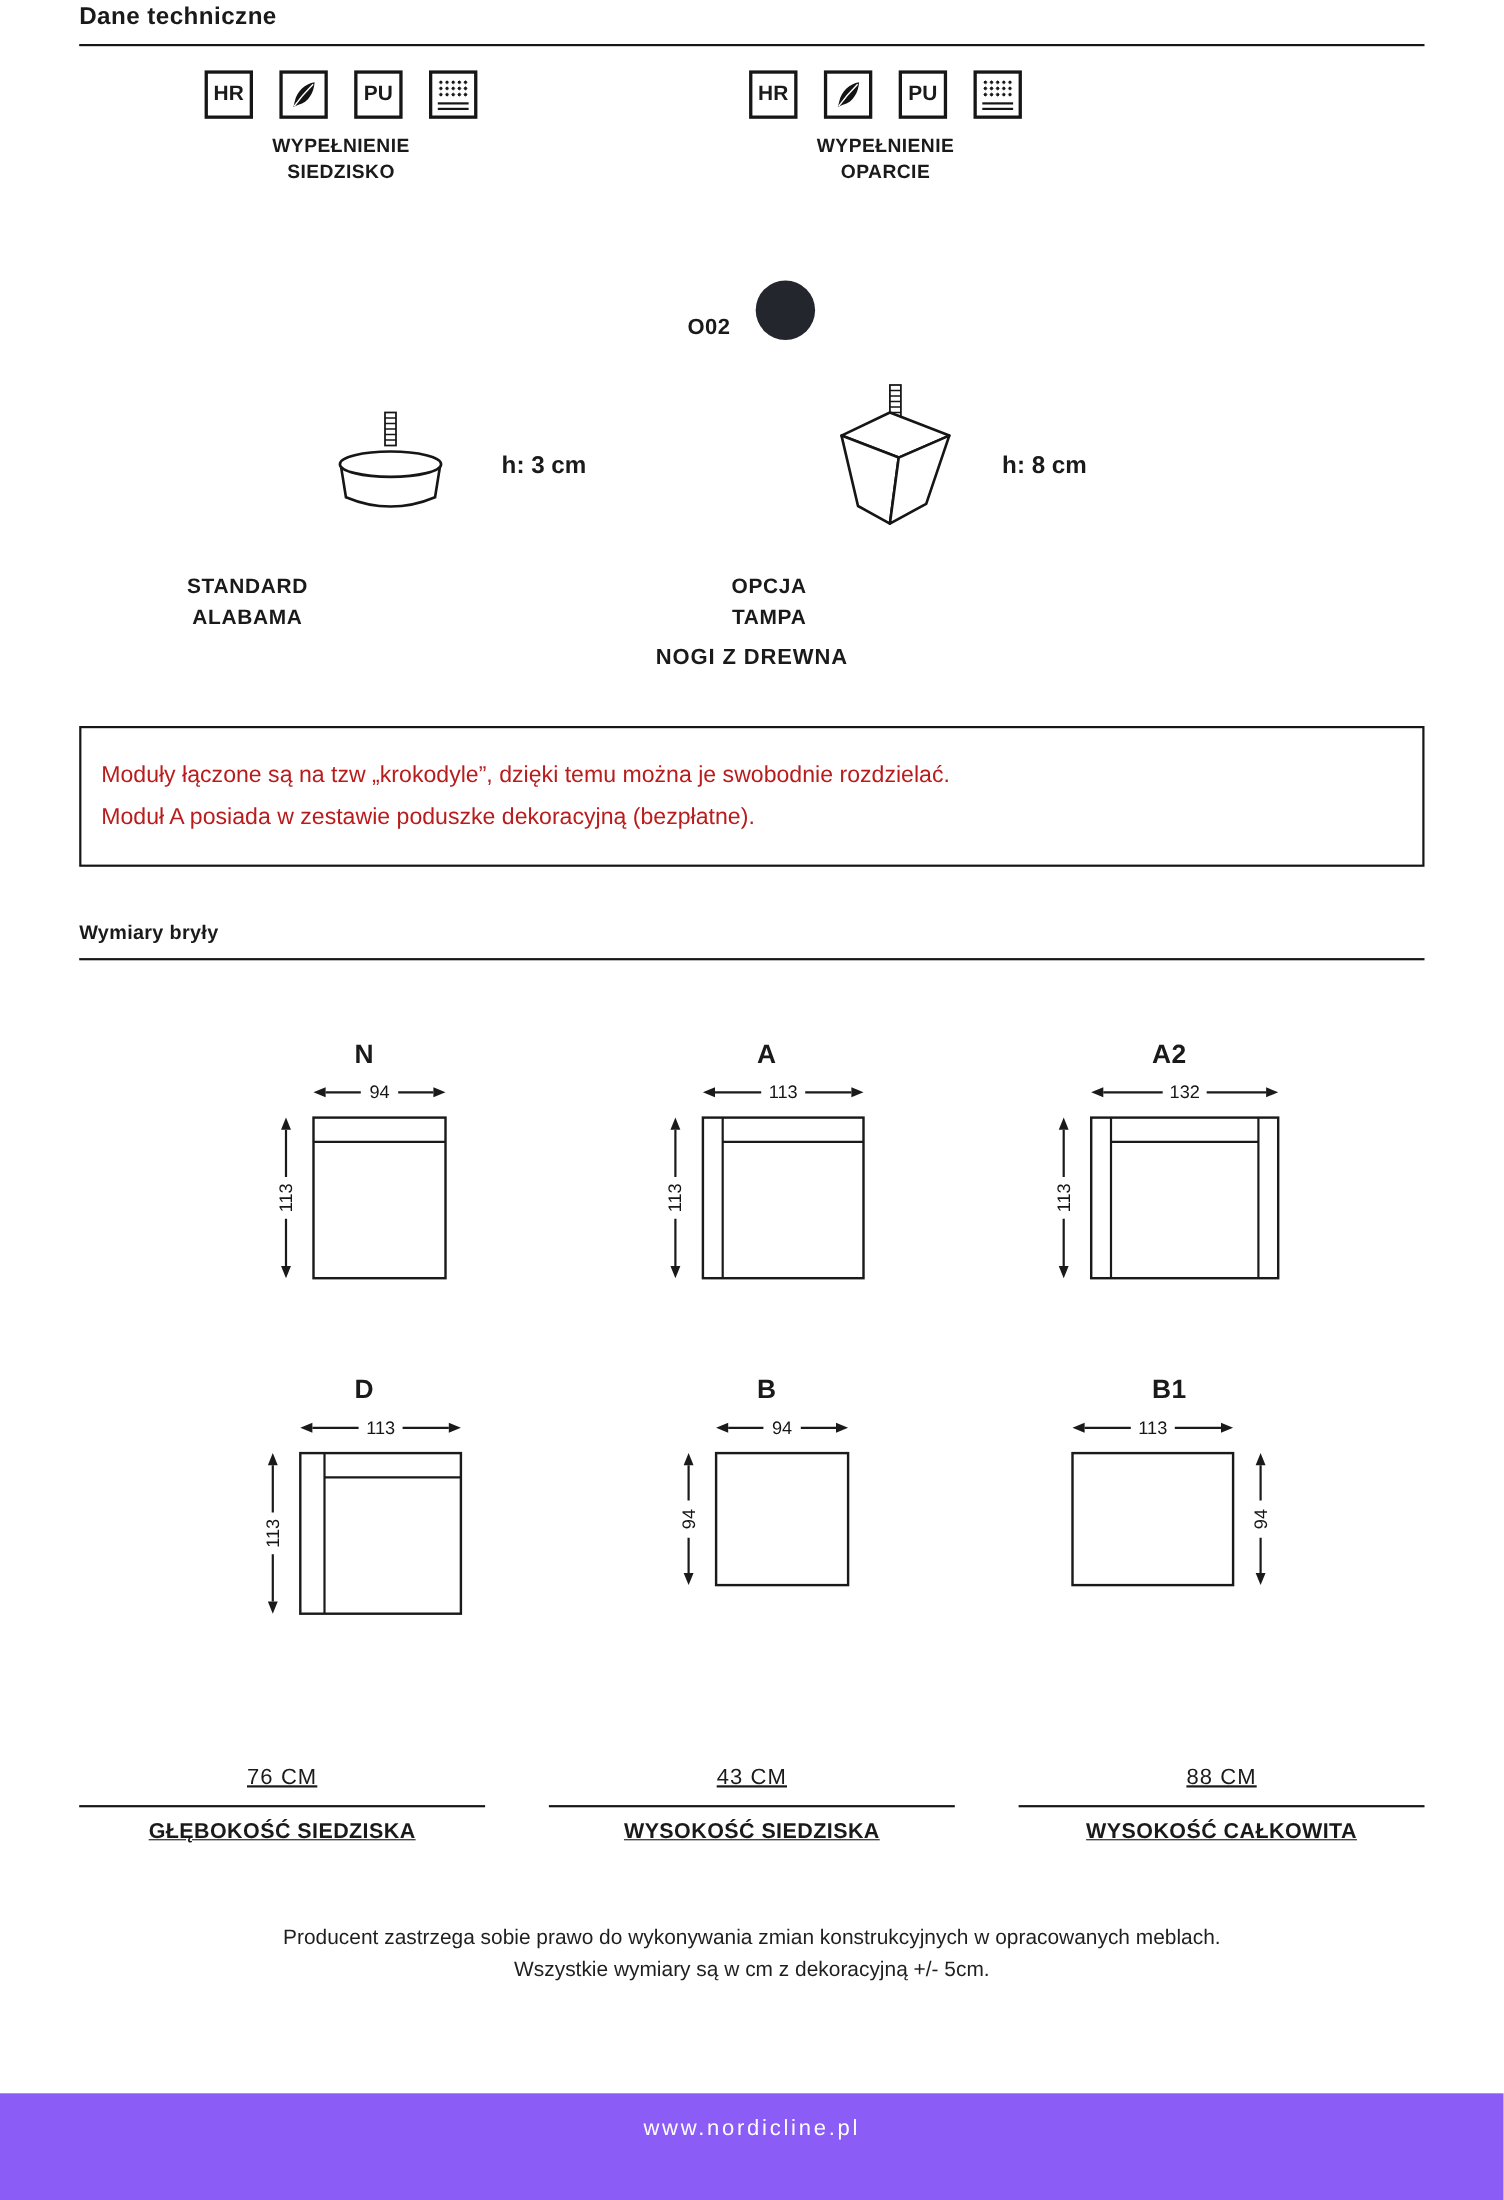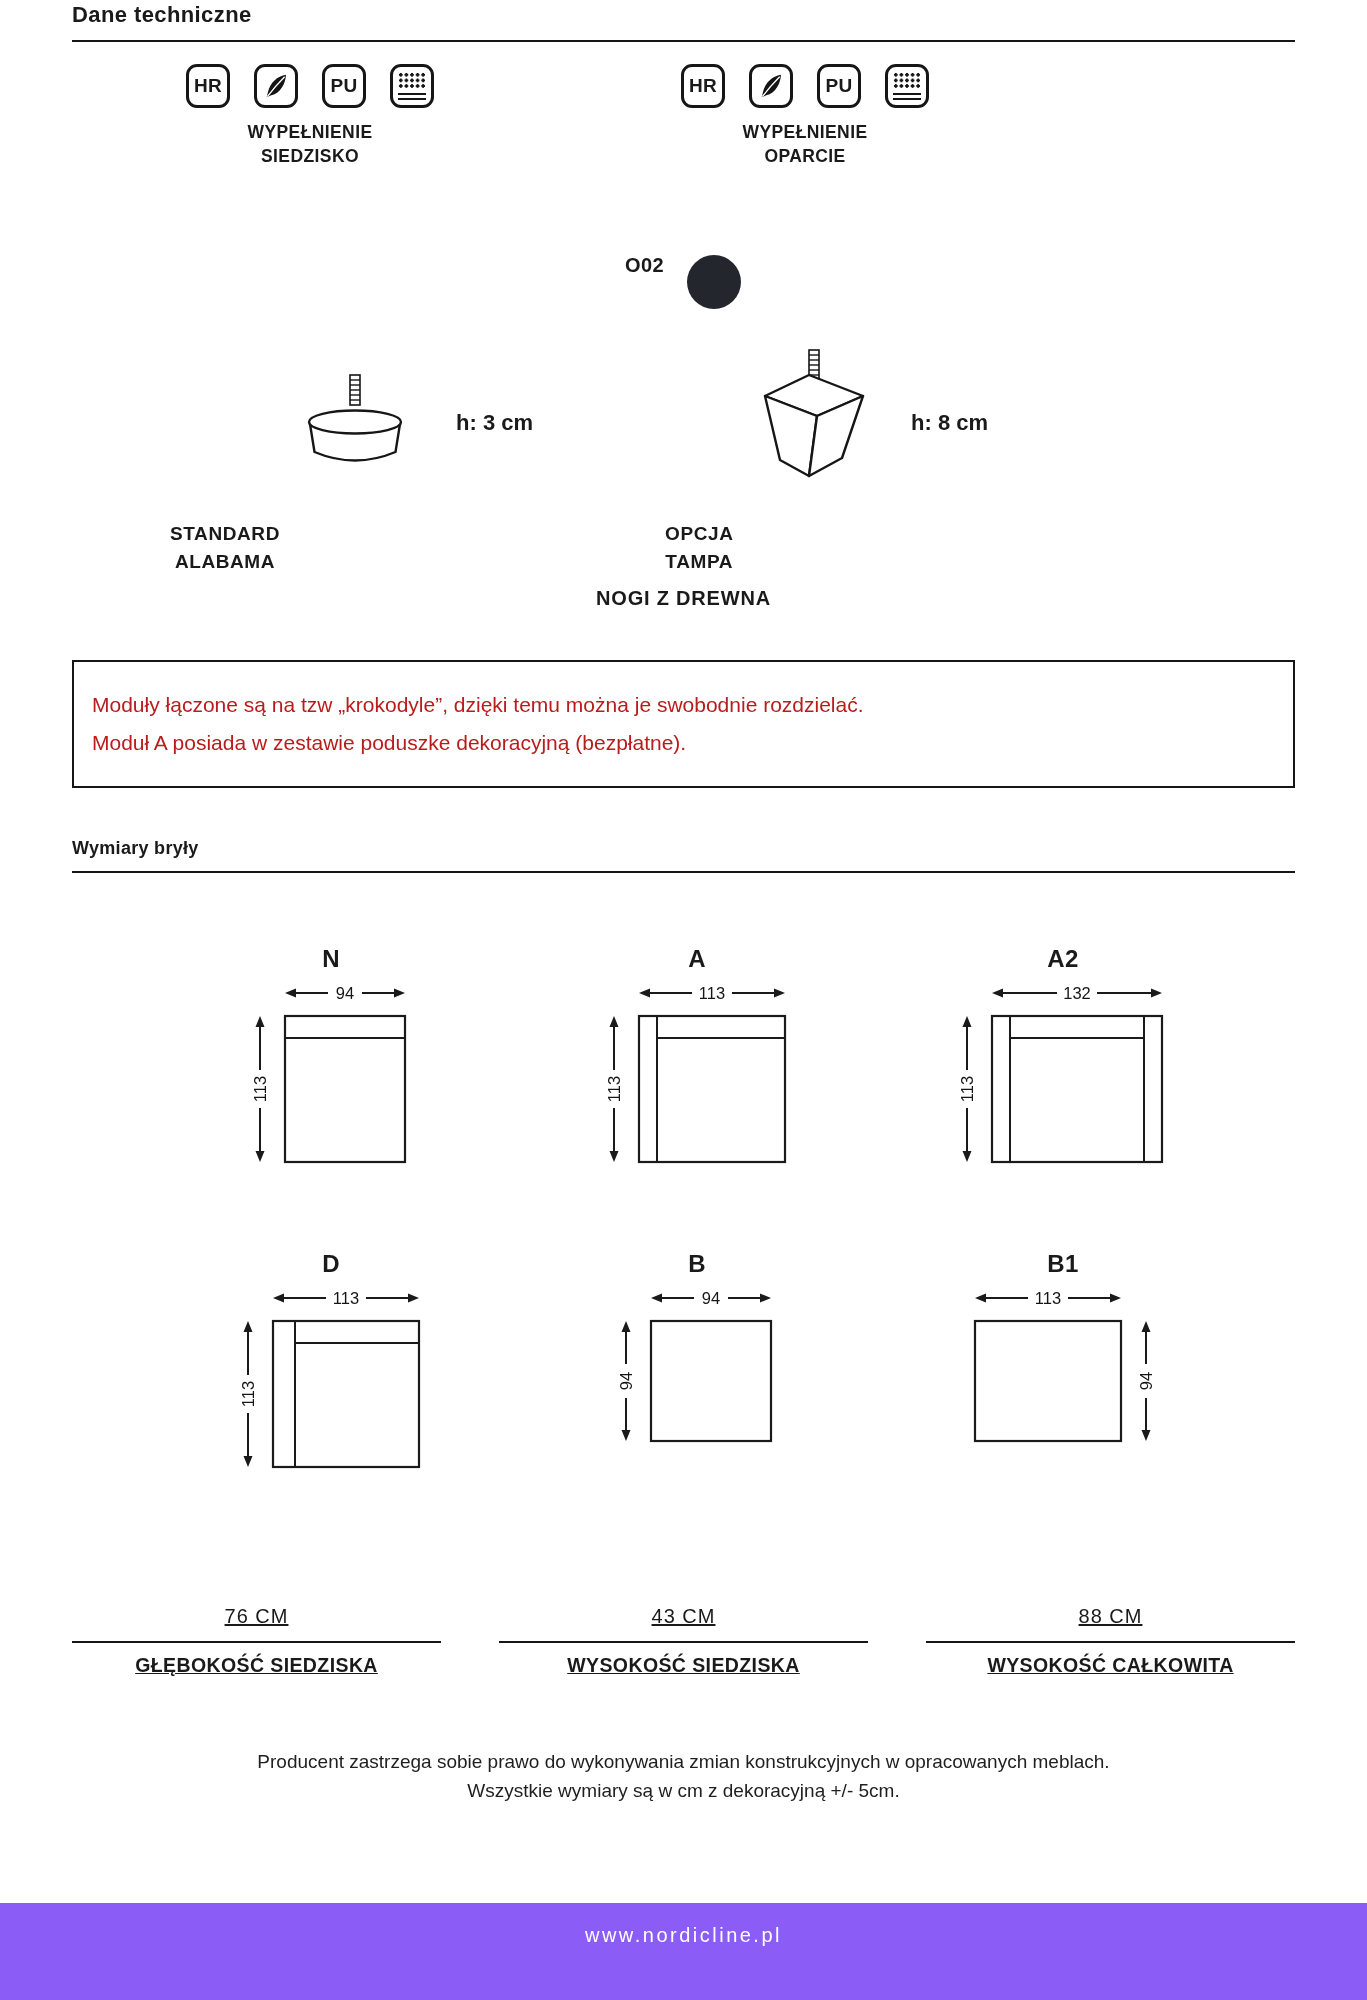--- a/index.html
+++ b/index.html
@@ -15,33 +15,33 @@
 
   
   .doc-title { font-size:22px; font-weight:bold; letter-spacing:.4px; padding-top:2px; }
 
   
   .fillings { display:flex; margin-top:22px; }
   .fill-group { width:280px; display:flex; flex-direction:column; align-items:center; margin-left:98px; }
   .fill-group.right { margin-left:215px; }
   .icon-row { display:flex; gap:24px; }
   .mat-icon {
-    width:44px; height:44px; border:3px solid #161616; border-radius:11px;
+    width:44px; height:44px; border:3px solid #161616; border-radius:0;
     display:flex; flex-direction:column; align-items:center; justify-content:center;
     font-weight:bold; font-size:19px; letter-spacing:.2px; background:#fff;
   }
   .foam-dots { width:28px; height:17px;
     background-image:radial-gradient(circle,#161616 1.5px,transparent 1.7px);
     background-size:5.6px 5.6px; }
   .foam-line { width:28px; border-top:2px solid #161616; margin-top:3.5px; }
   .fill-label { margin-top:13px; font-weight:bold; font-size:17.5px; letter-spacing:.4px;
     line-height:1.35; text-align:center; }
 
   
-  .swatch-row { display:flex; align-items:flex-start; justify-content:center; gap:22px; margin-top:86px; }
+  .swatch-row { display:flex; align-items:flex-end; justify-content:center; gap:22px; margin-top:86px; }
   .swatch-code { font-weight:bold; font-size:20px; letter-spacing:.4px; }
 
   
   .legs { display:flex; align-items:flex-end; margin-top:38px; }
   .leg-block { width:280px; margin-left:98px; display:flex; flex-direction:column; align-items:flex-start; }
   .leg-block.right { margin-left:215px; }
   .leg-row { display:flex; align-items:center; gap:26px; align-self:flex-start; white-space:nowrap; }
   .leg-block.left  .leg-row { margin-left:110px; }
   .leg-block.right .leg-row { margin-left:80px; }
   .leg-h { font-weight:bold; font-size:22px; }

